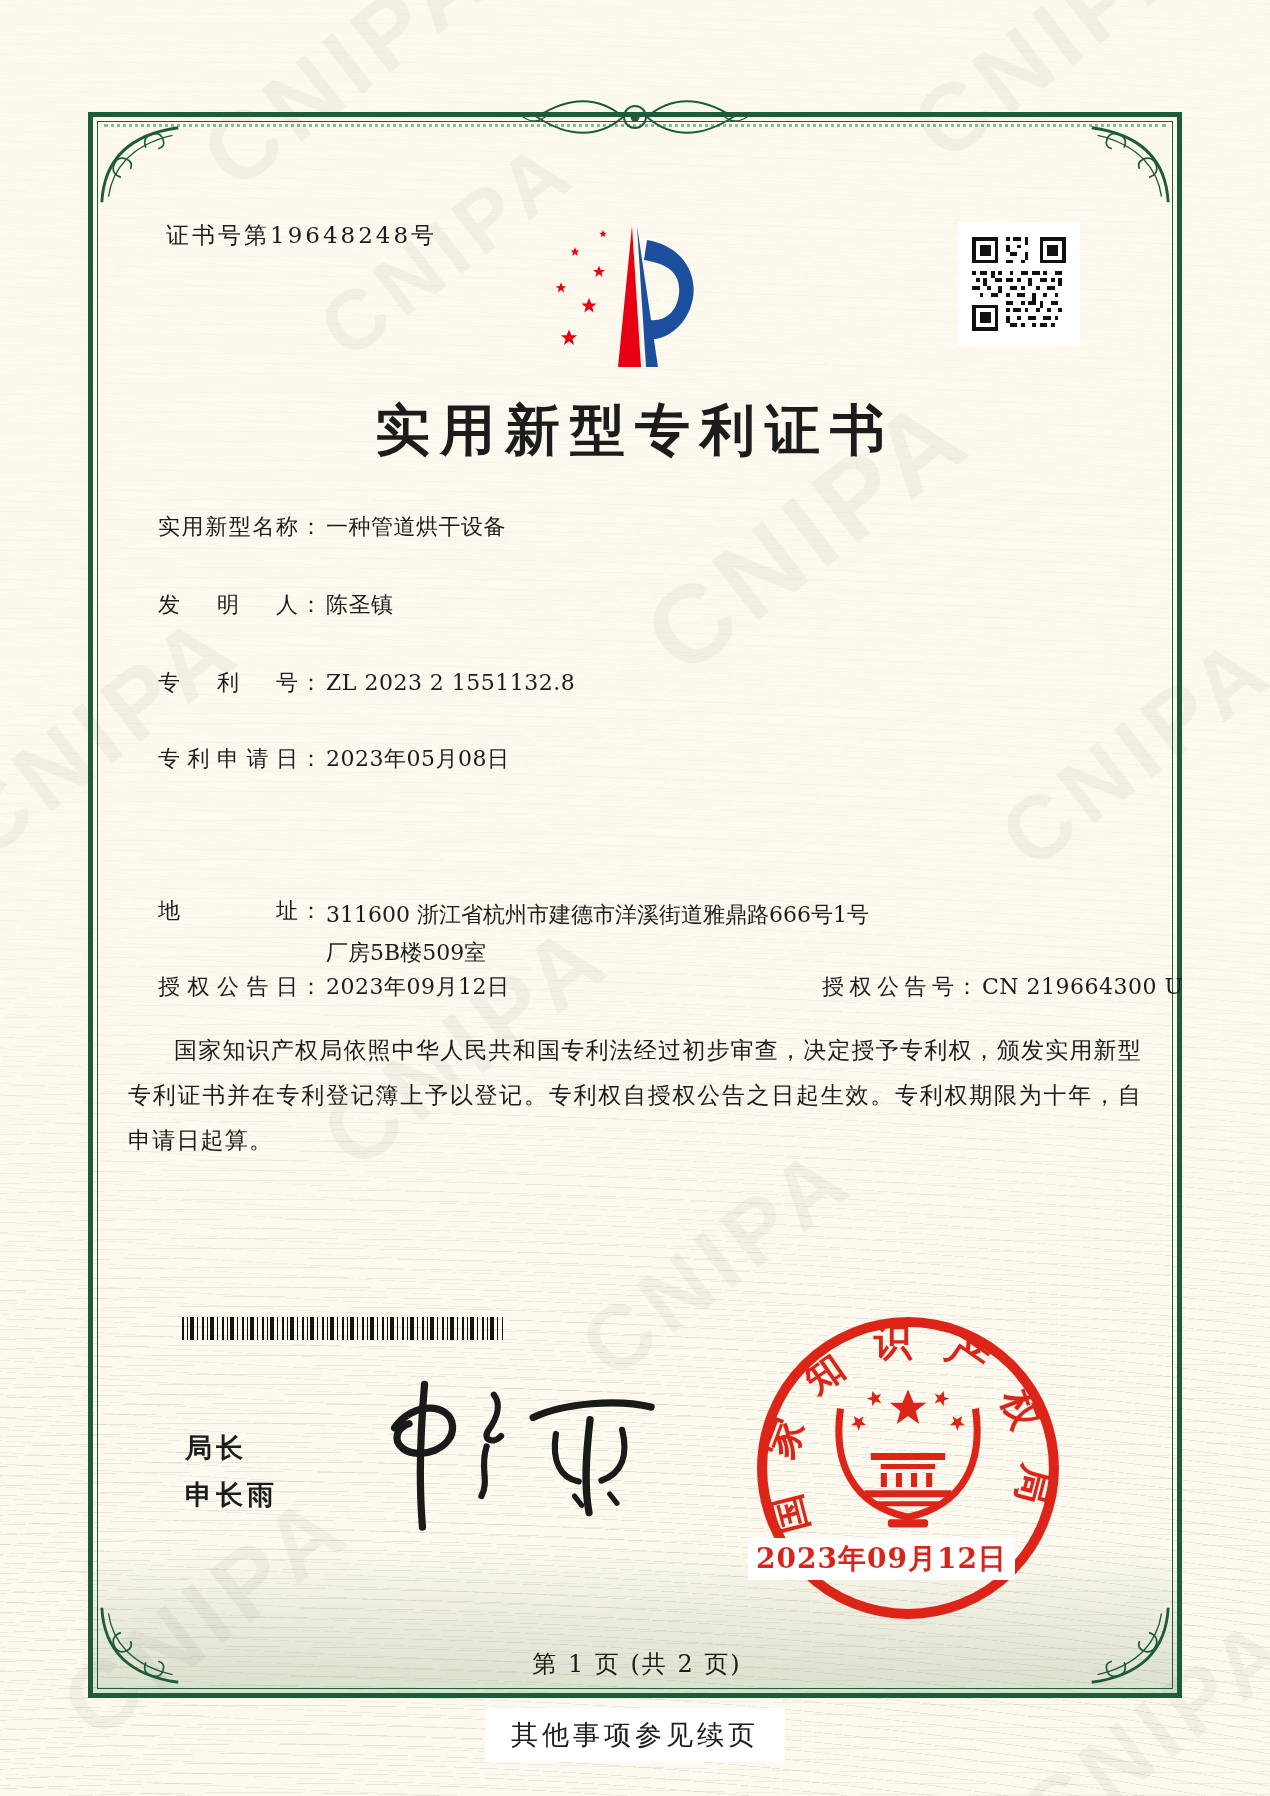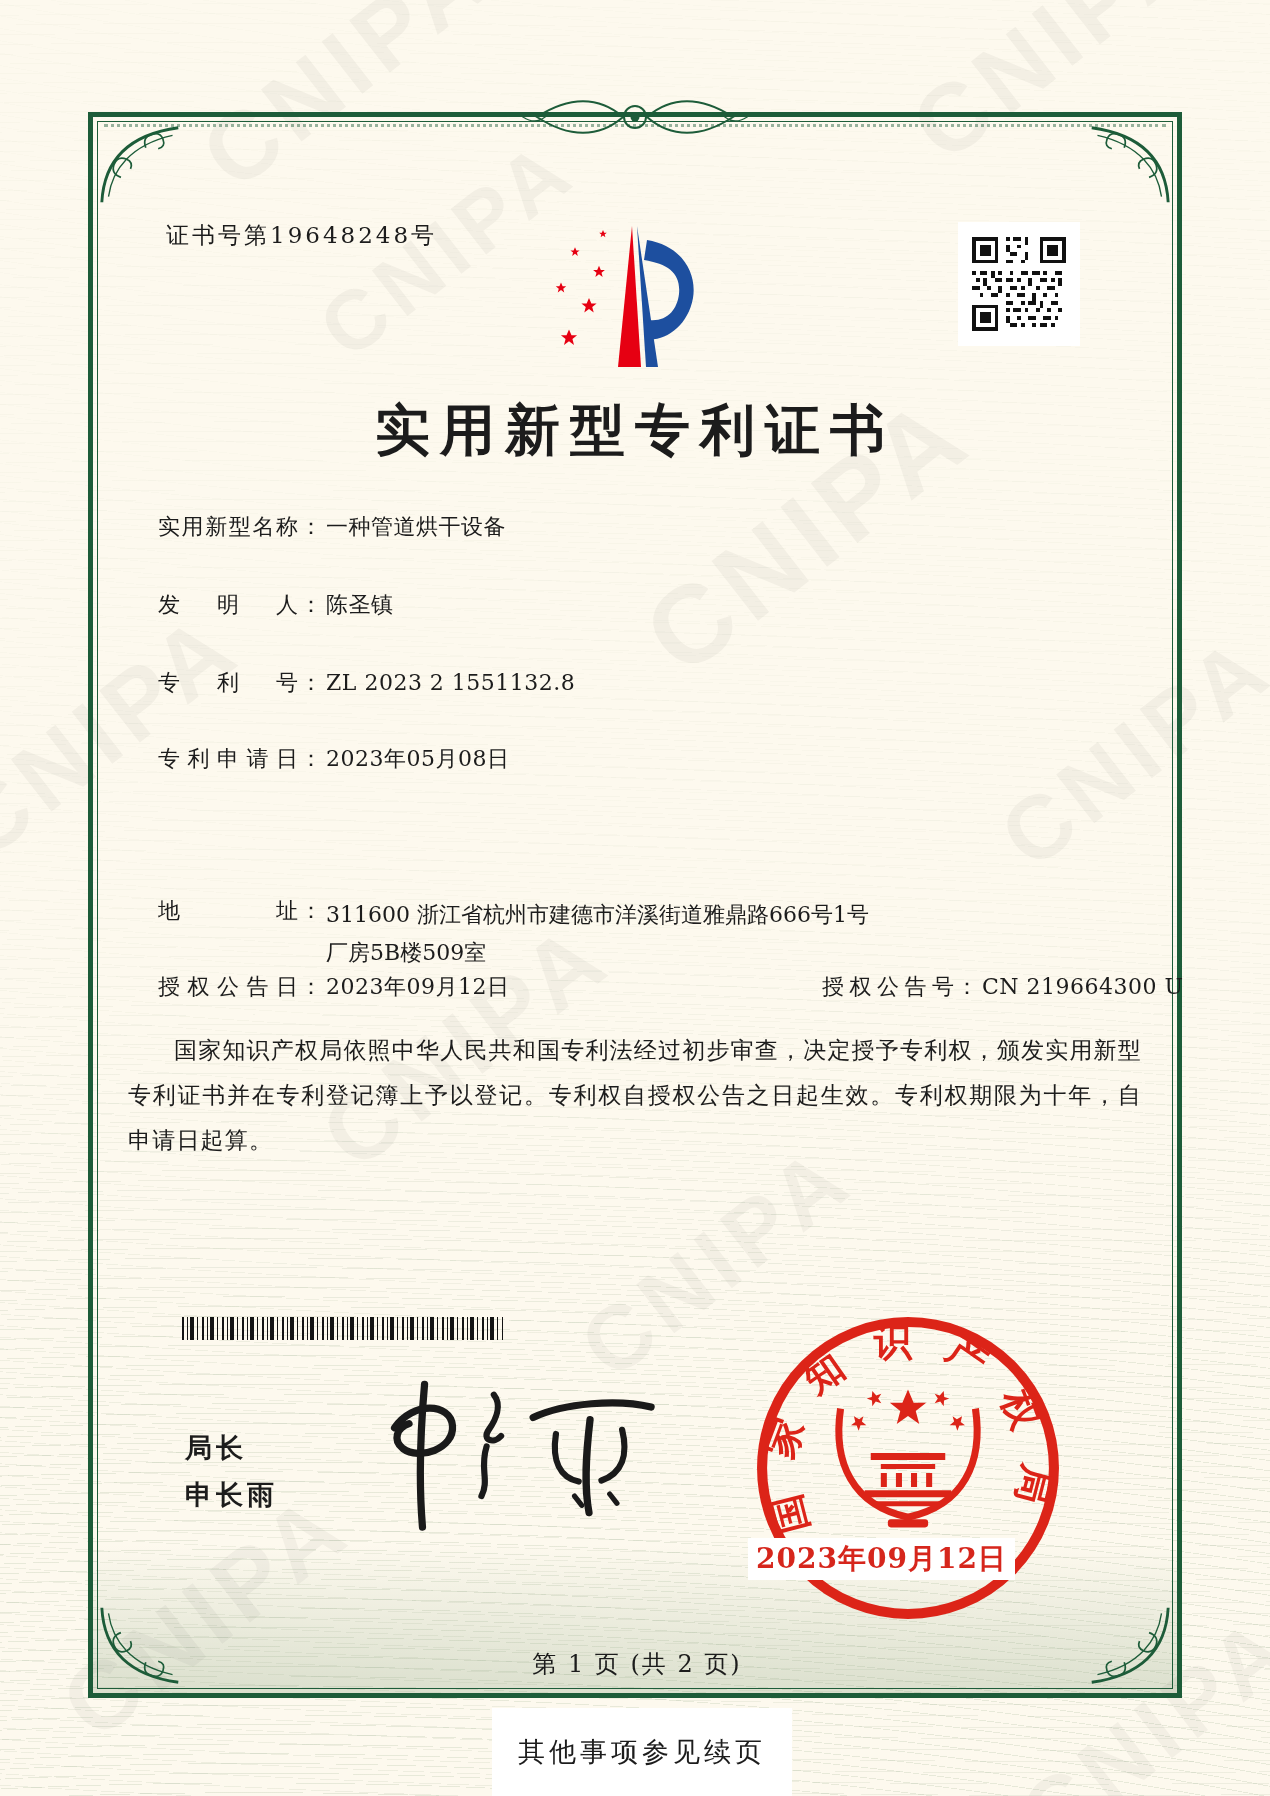--- a/index.html
+++ b/index.html
@@ -76,21 +76,21 @@
   .sig-name{position:absolute;left:185px;top:1477px;z-index:3;font-family:"Liberation Sans",sans-serif;font-weight:700;font-size:27px;letter-spacing:4px;}
   .signature{position:absolute;left:378px;top:1374px;width:300px;height:162px;z-index:4;}
   .seal{position:absolute;left:752px;top:1312px;width:312px;height:312px;z-index:4;}
   .seal-date{
     position:absolute;left:748px;top:1538px;z-index:5;background:#fff;
     color:#d6261c;font-weight:700;font-size:28px;padding:2px 8px;letter-spacing:1px;
   }
   .page-num{position:absolute;left:4px;right:0;top:1648px;z-index:3;text-align:center;font-size:24px;letter-spacing:2px;}
   .note{
     position:absolute;left:50%;top:1708px;transform:translateX(-50%);z-index:3;
-    background:#fff;font-size:27px;letter-spacing:4px;padding:26px 26px;white-space:nowrap;margin-left:7px;
+    background:#fff;font-size:27px;letter-spacing:4px;padding:9px 26px;white-space:nowrap;
   }
 </style>
 </head>
 <body>
 
 <div class="page">
 
   <svg width="0" height="0" style="position:absolute">
     <defs>
       <path id="star" d="M0,-10 L2.94,-3.09 L9.51,-3.09 L4.05,1.18 L5.88,8.09 L0,3.82 L-5.88,8.09 L-4.05,1.18 L-9.51,-3.09 L-2.94,-3.09 Z"></path>

